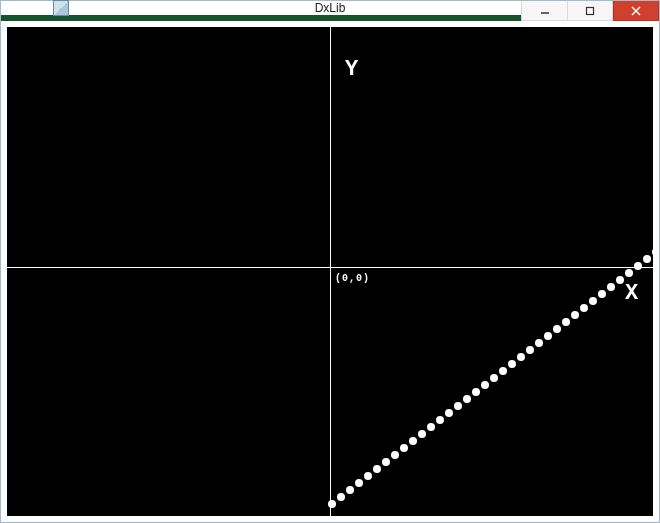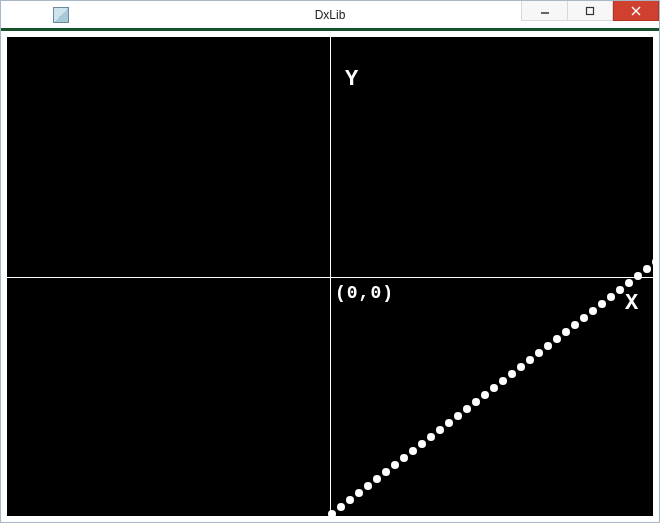--- a/index.html
+++ b/index.html
@@ -7,25 +7,25 @@
   body { background: #fff; }
 
   .window {
     width: 660px; height: 523px;
     border: 1px solid #a7b8c9;
     background: #fff;
     display: flex; flex-direction: column;
     box-shadow: 0 0 2px rgba(0,0,0,0.08) inset;
   }
   .titlebar {
-    height: 30px;
+    height: 20px;
     background: #fff;
     display: flex; align-items: center;
     position: relative;
-    border-bottom: 3px solid #14532d;
+    border-bottom: 6px solid #14532d;
     padding-left: 44px;
   }
   .app-icon {
     width: 16px; height: 16px;
     margin-left: 8px;
     border: 1px solid #6a8aa0;
     background: linear-gradient(135deg, #cfe3ef 0 50%, #a9c8da 50% 100%);
   }
   .title {
     position: absolute; left: 0; right: 0; text-align: center;
@@ -67,21 +67,21 @@
   .axis.x { left: 0; right: 0; height: 1px; }
   .axis.y { top: 0; bottom: 0; width: 1px; }
 
   .lbl {
     position: absolute; color: #fff;
     font-family: "Consolas","Courier New",monospace;
     font-weight: bold;
   }
   .lbl.ylab { font-size: 22px; }
   .lbl.xlab { font-size: 22px; }
-  .lbl.origin { font-size: 18px; font-weight: bold; letter-spacing: 1px; }
+  .lbl.origin { font-size: 10px; font-weight: bold; letter-spacing: 1px; }
 
   .dot {
     position: absolute; width: 8px; height: 8px;
     background: #fff; border-radius: 50%;
     transform: translate(-50%, -50%);
   }
 </style>
 </head>
 <body>
 

